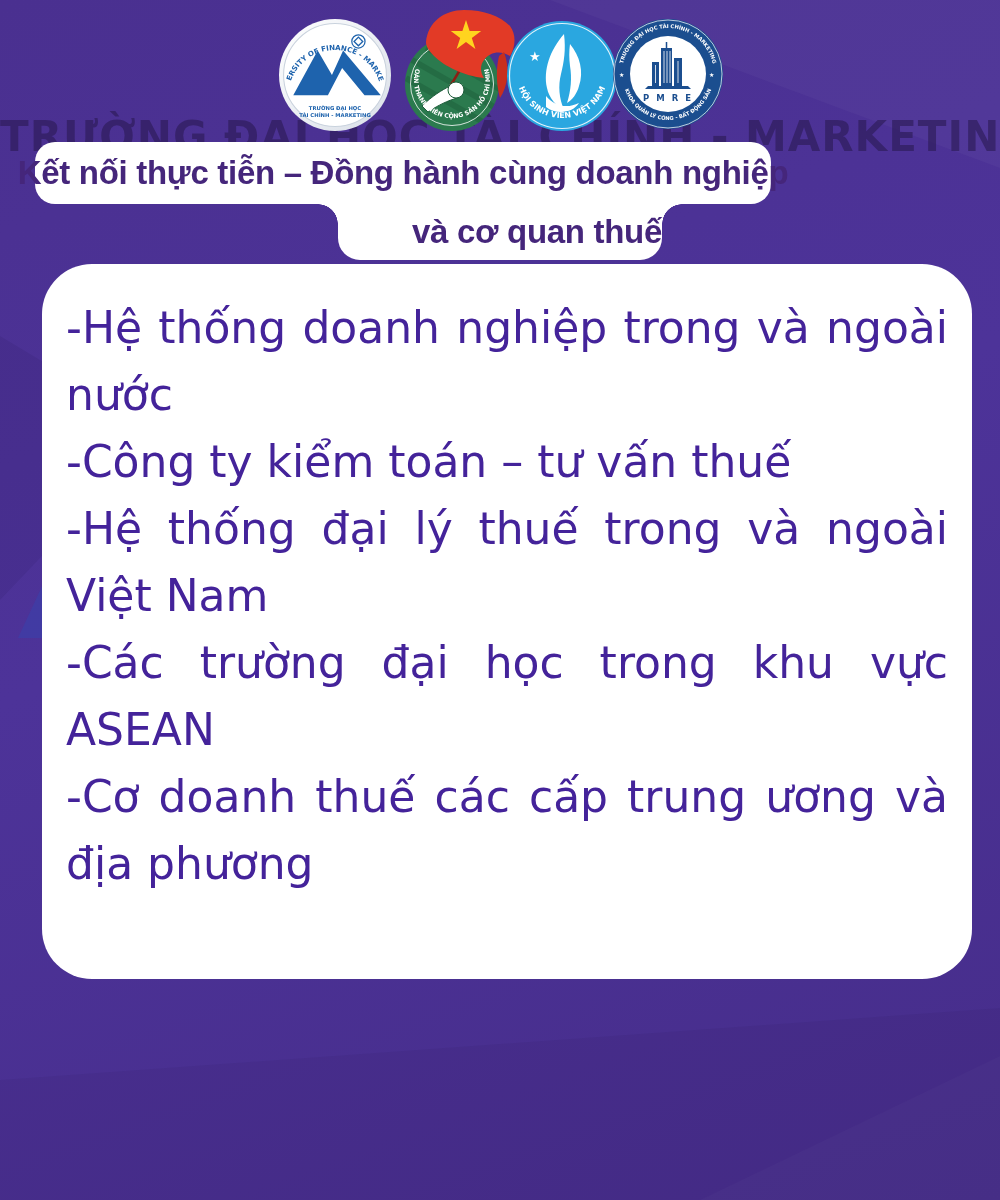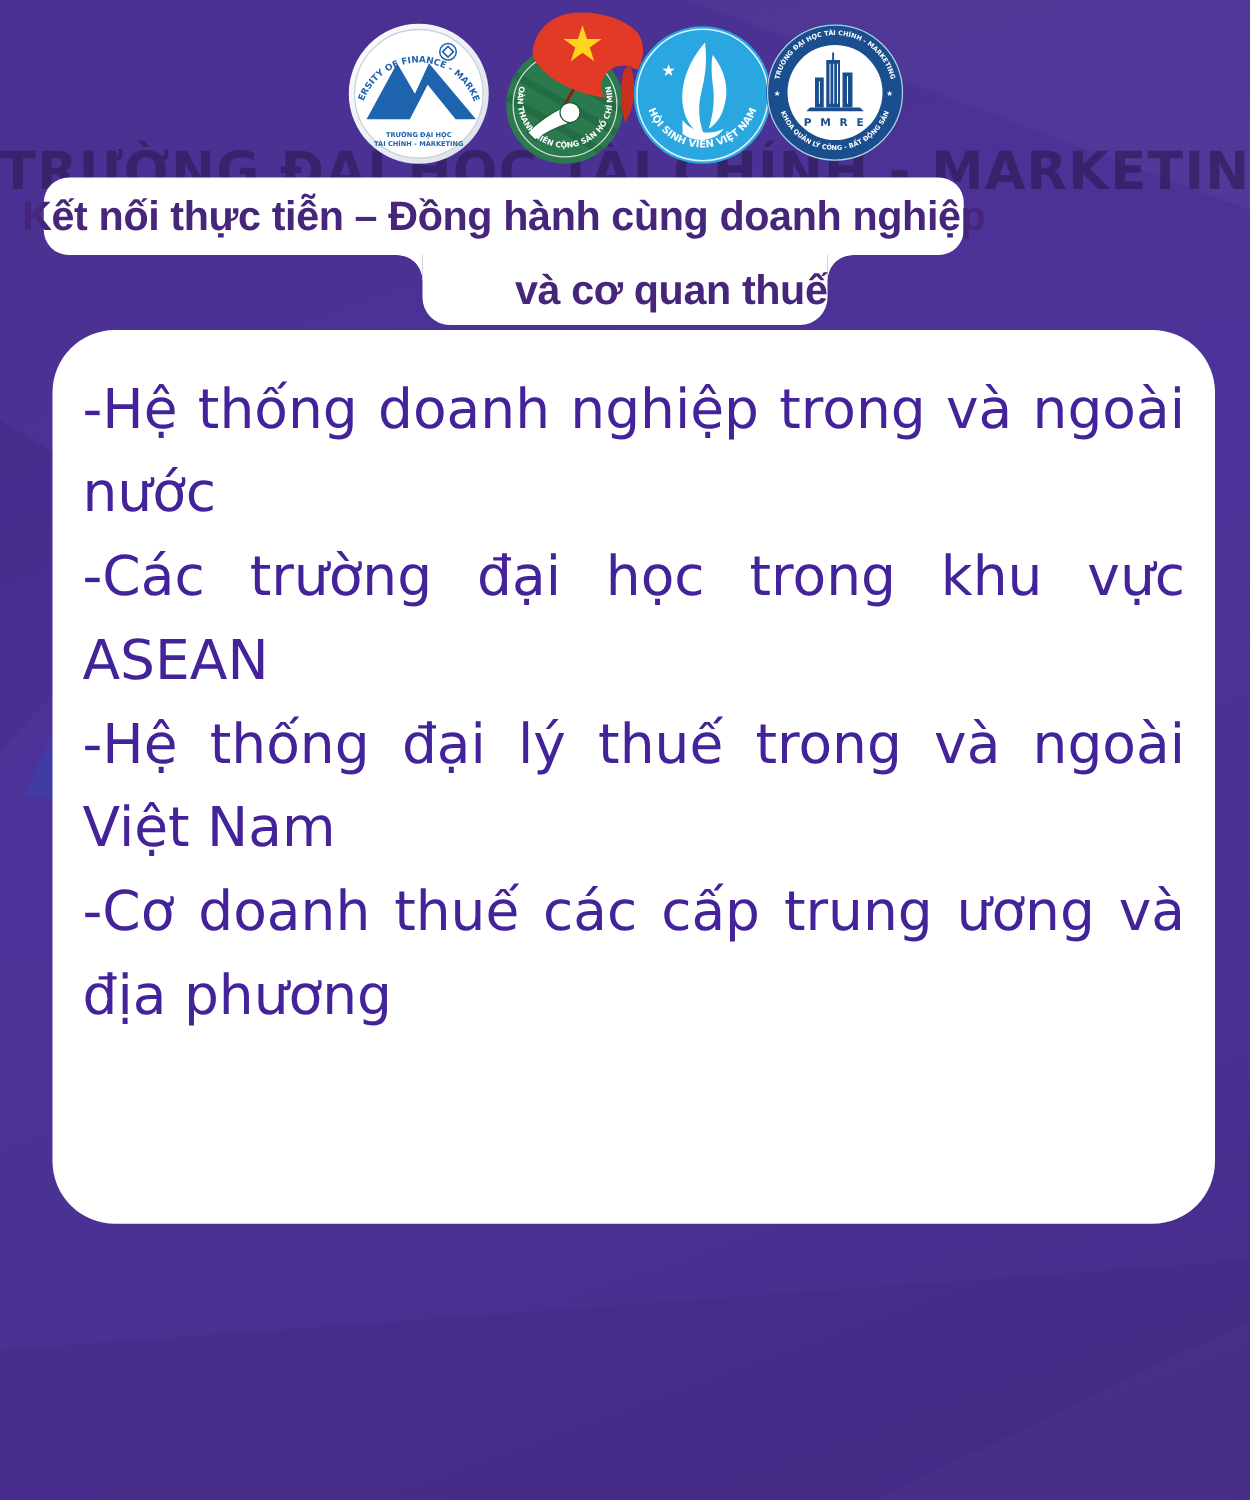--- a/index.html
+++ b/index.html
@@ -172,18 +172,19 @@
     </div>
     <div class="banner-fillet left"></div>
     <div class="banner-fillet right"></div>
     <div class="banner-tab">
       <span class="banner-text">và cơ quan thuế</span>
     </div>
   </div>
 
   <div class="card">
       <p class="card-item">-Hệ thống doanh nghiệp trong và ngoài nước</p>
+      <p class="card-item">-Công ty kiểm toán – tư vấn thuế</p>
+      <p class="card-item">-Hệ thống đại lý thuế trong và ngoài Việt Nam</p>
       <p class="card-item">-Các trường đại học trong khu vực ASEAN</p>
-      <p class="card-item">-Hệ thống đại lý thuế trong và ngoài Việt Nam</p>
       <p class="card-item">-Cơ doanh thuế các cấp trung ương và địa phương</p>
     </div>
 
 </div>
 
 </body></html>

